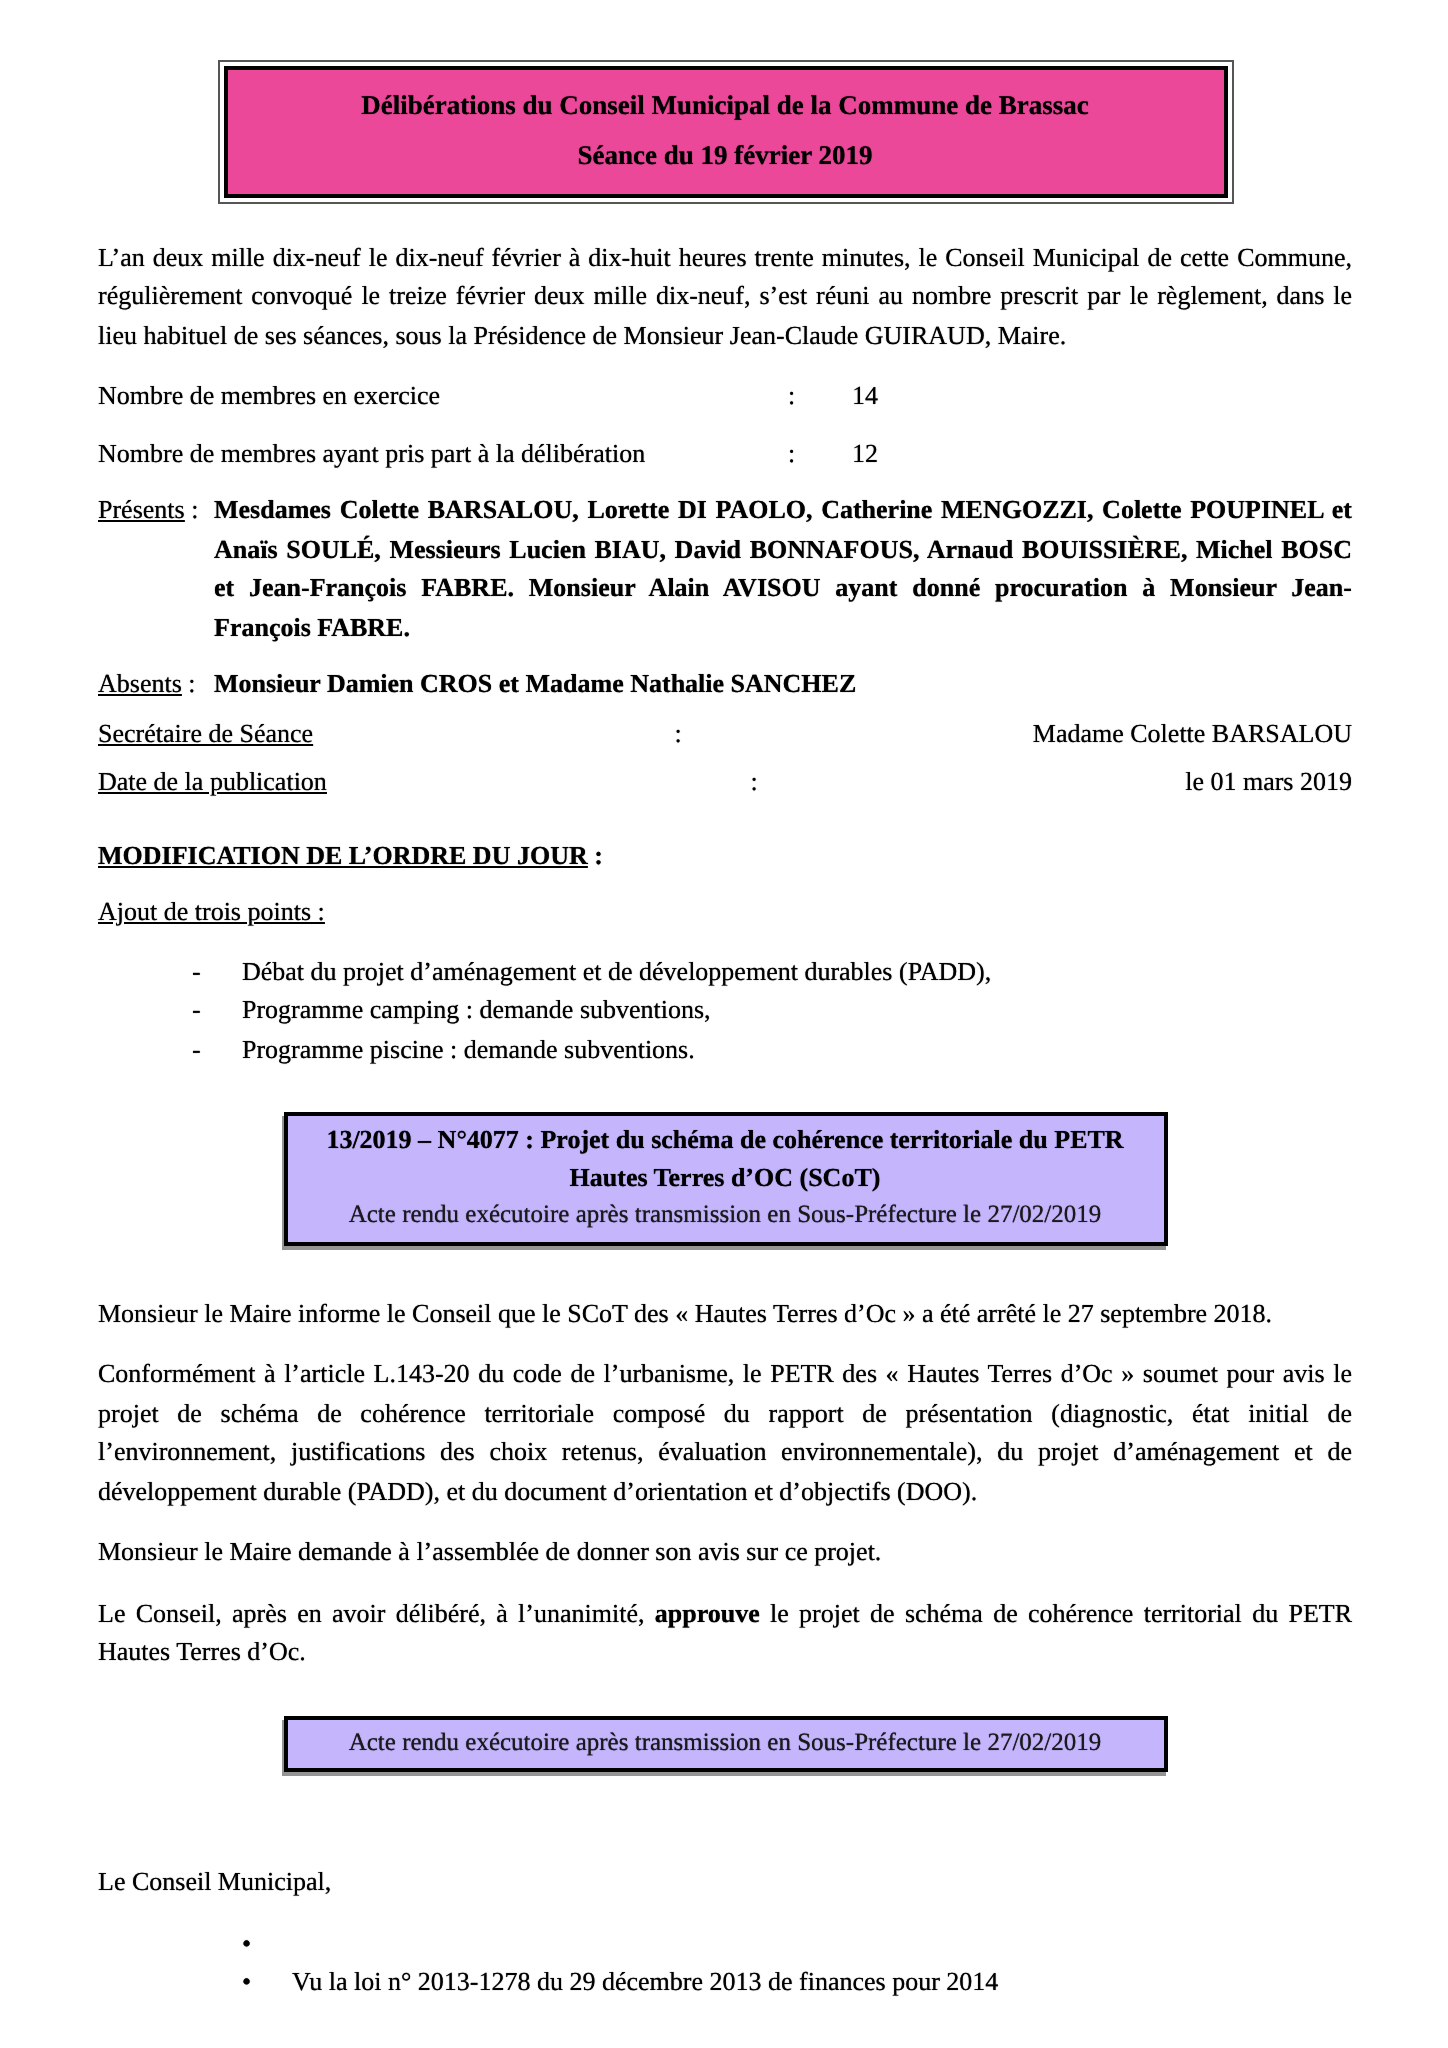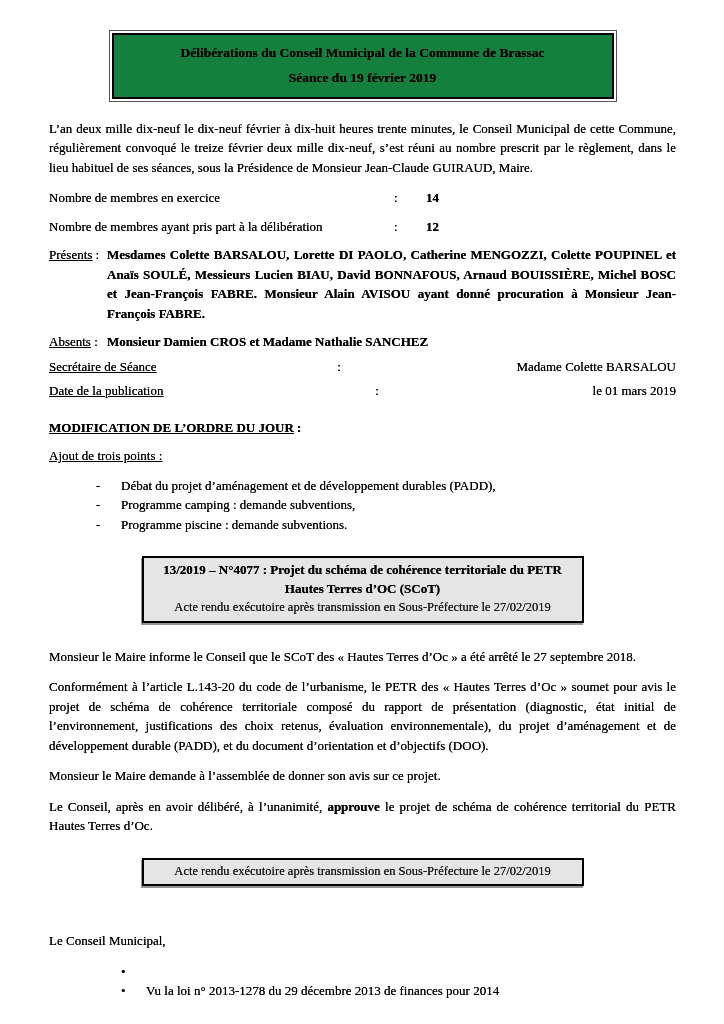--- a/index.html
+++ b/index.html
@@ -7,55 +7,55 @@
     width:724px;height:1024px;overflow:hidden;background:#ffffff;color:#000;
     font-family:"Liberation Serif","DejaVu Serif",serif;
     font-size:13px;line-height:1.5;
     text-shadow:0 0 .45px rgba(0,0,0,.85);
   }
   .page{padding:30px 48px 0 49px;}
 
   
   .header-box{
     width:478px;margin:3px auto 20px auto;
-    background:#15803d;border:2px solid #000;
+    background:#ec4899;border:2px solid #000;
     outline:1px solid #555;outline-offset:2px;
     text-align:center;font-weight:bold;font-size:13.5px;
     padding:6px 10px;line-height:1.85;
   }
 
   
   .para{text-align:justify;margin:11px 0;}
 
   
   .member-row{display:flex;margin:9px 0;}
   .member-label{width:345px;}
   .member-colon{width:32px;}
-  .member-value{font-weight:bold;}
+  .member-value{font-weight:normal;}
 
   
   .att-row{display:flex;margin:9px 0 2px 0;}
   .att-head{flex:0 0 58px;white-space:nowrap;}
   .att-text{flex:1;text-align:justify;font-weight:bold;}
   .u{text-decoration:underline;}
 
   .meta-row{display:flex;margin:5px 0;justify-content:space-between;}
   .meta-label{width:162px;}
   .meta-colon{width:53px;}
 
   
   .section-heading{font-weight:bold;margin:17px 0 9px 0;}
   .dash-row{display:flex;}
   .dash-glyph{margin-left:47px;width:25px;flex:0 0 25px;}
   .dash-text{flex:1;}
 
   
   .delib-box{
     width:418px;margin:22px auto 24px auto;
-    background:#e5e5e5;border:2px solid #000;
+    background:#c4b5fd;border:2px solid #000;
     box-shadow:-1px 2px 0 rgba(60,60,60,.55);
     text-align:center;padding:3px 10px 4px 10px;
   }
   .delib-title{font-weight:bold;font-size:13px;line-height:1.45;}
   .delib-note{font-size:12.5px;line-height:1.4;color:#1a1a1a;}
 
   
   .bullet-row{display:flex;}
   .bullet-glyph{margin-left:72px;width:25px;flex:0 0 25px;}
   .bullet-text{flex:1;text-align:justify;}

